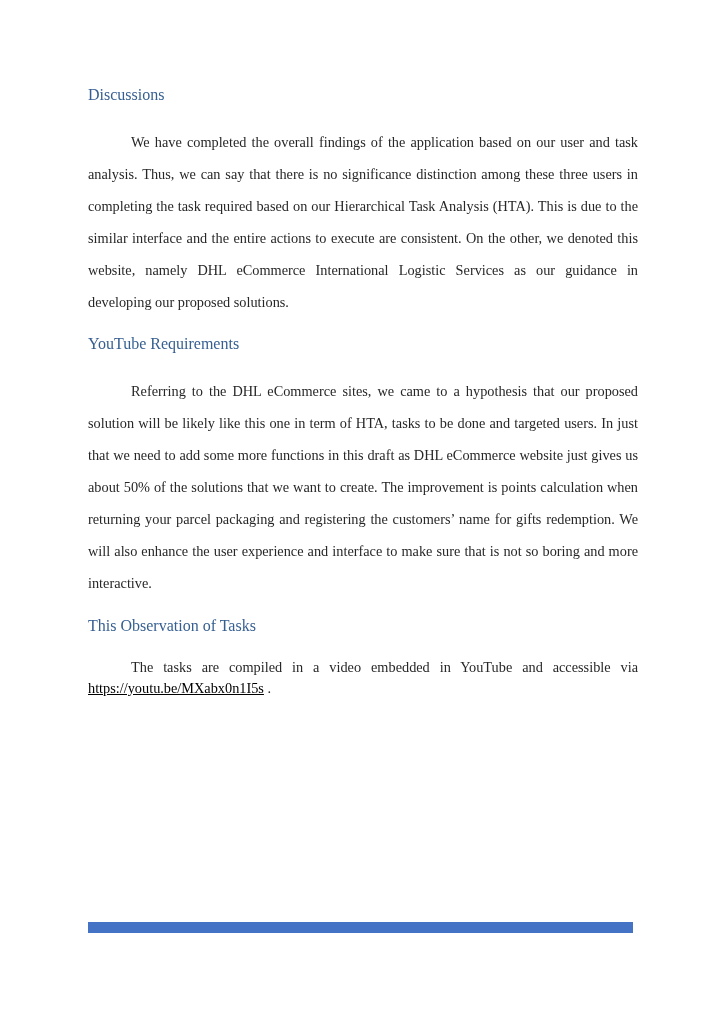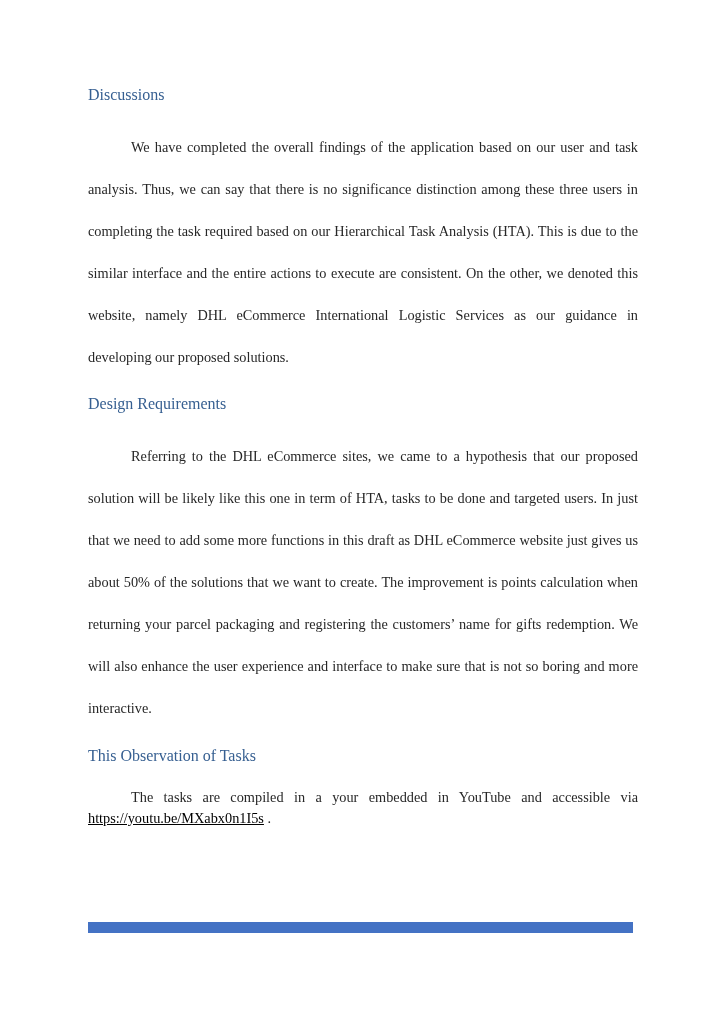--- a/index.html
+++ b/index.html
@@ -25,21 +25,21 @@
     font-weight: normal;
     color: #365F91;
     line-height: 22px;
   }
   .sec-1 .heading { margin-top: 0; }
   .sec-2 .heading { margin-top: 15px; }
   .sec-3 .heading { margin-top: 16px; }
   .body-para {
     margin-top: 20px;
     font-size: 14.3px;
-    line-height: 42px;
+    line-height: 32px;
     text-align: justify;
     text-indent: 43px;
     color: #272727;
   }
   .body-para.tight {
     line-height: 21px;
   }
   .doc-link {
     color: #000000;
     text-decoration: underline;
@@ -72,26 +72,26 @@
 
 <div class="page">
   <div class="content">
 
     <section class="sec-1">
       <h2 class="heading">Discussions</h2>
       <p class="body-para">We have completed the overall findings of the application based on our user and task analysis. Thus, we can say that there is no significance distinction among these three users in completing the task required based on our Hierarchical Task Analysis (HTA). This is due to the similar interface and the entire actions to execute are consistent. On the other, we denoted this website, namely DHL eCommerce International Logistic Services as our guidance in developing our proposed solutions.</p>
     </section>
 
     <section class="sec-2">
-      <h2 class="heading">Design Requirements</h2>
+      <h2 class="heading">YouTube Requirements</h2>
       <p class="body-para">Referring to the DHL eCommerce sites, we came to a hypothesis that our proposed solution will be likely like this one in term of HTA, tasks to be done and targeted users. In just that we need to add some more functions in this draft as DHL eCommerce website just gives us about 50% of the solutions that we want to create. The improvement is points calculation when returning your parcel packaging and registering the customers’ name for gifts redemption. We will also enhance the user experience and interface to make sure that is not so boring and more interactive.</p>
     </section>
 
     <section class="sec-3">
       <h2 class="heading">This Observation of Tasks</h2>
-      <p class="body-para tight"><span>The tasks are compiled in a your embedded in YouTube and accessible via</span>
+      <p class="body-para tight"><span>The tasks are compiled in a video embedded in YouTube and accessible via</span>
         <a class="doc-link">https://youtu.be/MXabx0n1I5s</a><span> .</span></p>
     </section>
 
   </div>
 
   <div class="footer-bar"></div>
 </div>
 
 </body></html>

